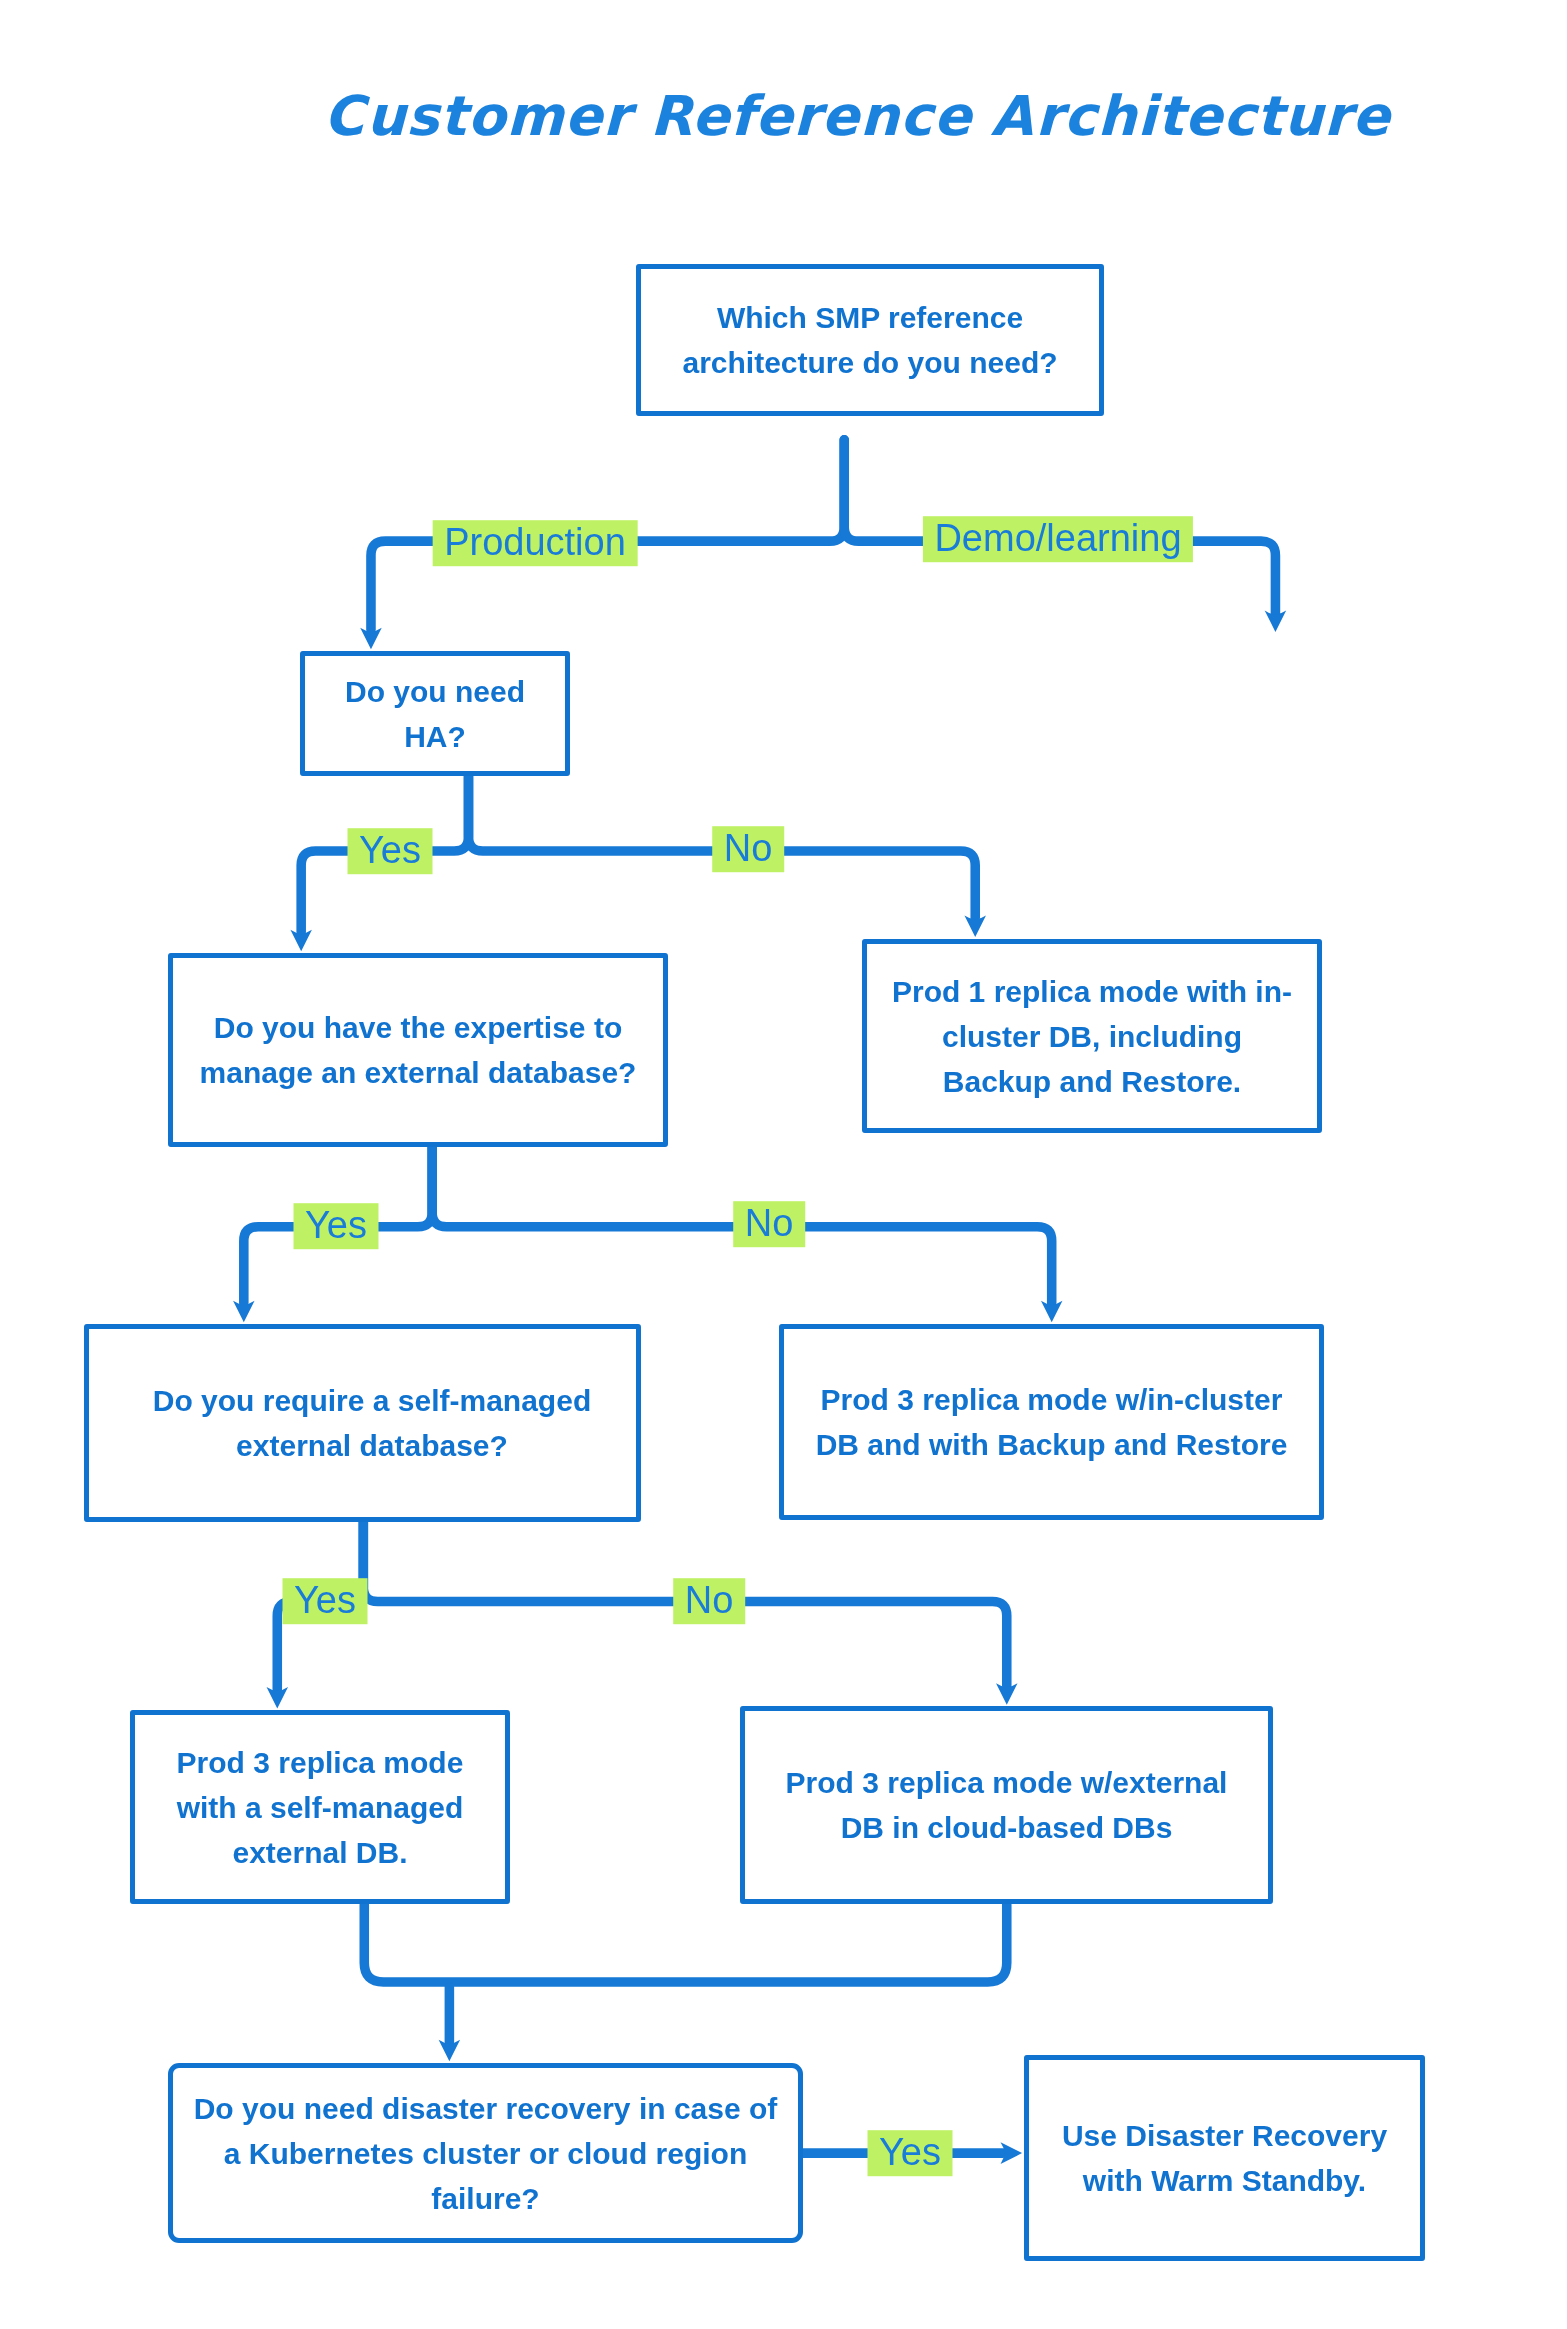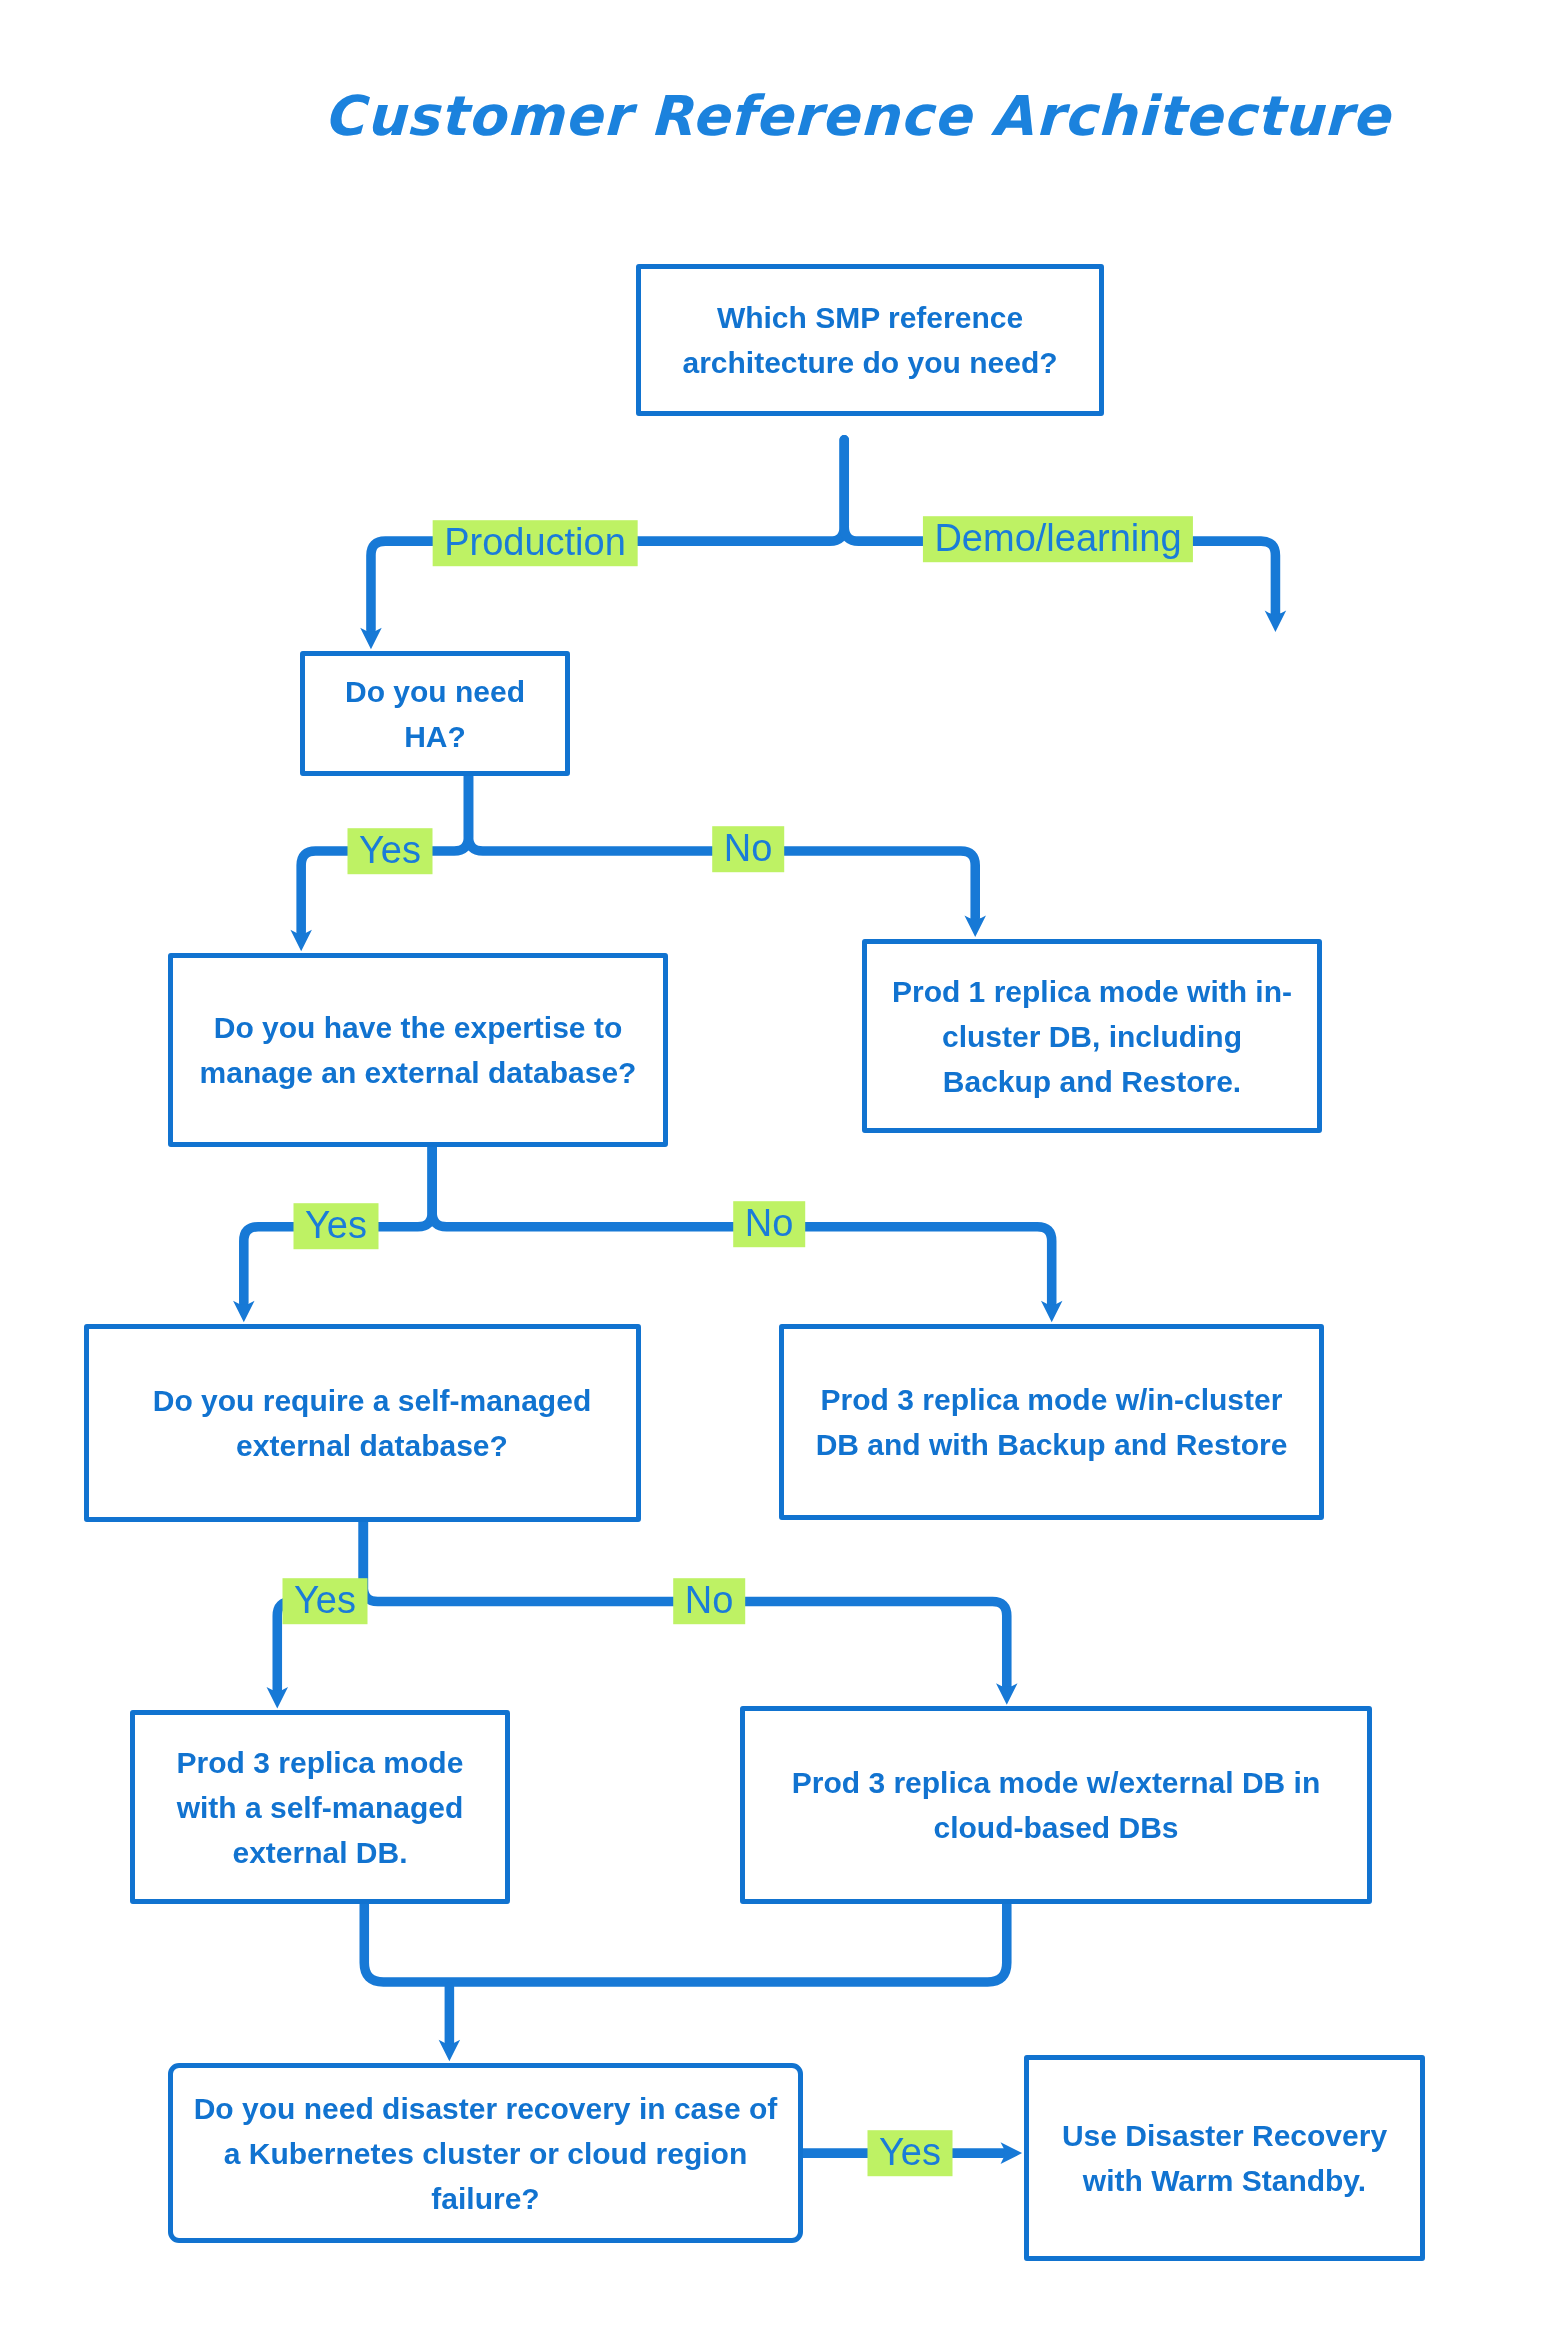--- a/index.html
+++ b/index.html
@@ -74,21 +74,21 @@
   <div class="node" style="left:168px;top:953px;width:500px;height:194px;">Do you have the expertise to manage an external database?</div>
 
   <div class="node" style="left:862px;top:939px;width:460px;height:194px;">Prod 1 replica mode with in-cluster DB, including Backup and Restore.</div>
 
   <div class="node" style="left:84px;top:1324px;width:557px;height:198px;padding-left:36px;">Do you require a self-managed external database?</div>
 
   <div class="node" style="left:779px;top:1324px;width:545px;height:196px;">Prod 3 replica mode w/in-cluster DB and with Backup and Restore</div>
 
   <div class="node" style="left:130px;top:1710px;width:380px;height:194px;">Prod 3 replica mode with a self-managed external DB.</div>
 
-  <div class="node" style="left:740px;top:1706px;width:632px;height:198px;">Prod 3 replica mode w/external DB in cloud-based DBs</div>
+  <div class="node" style="left:740px;top:1706px;width:533px;height:198px;">Prod 3 replica mode w/external DB in cloud-based DBs</div>
 
   <div class="node" style="left:168px;top:2063px;width:635px;height:180px;border-radius:11px;">Do you need disaster recovery in case of a Kubernetes cluster or cloud region failure?</div>
 
   <div class="node" style="left:1024px;top:2055px;width:401px;height:206px;">Use Disaster Recovery with Warm Standby.</div>
 
   <div class="edge-label" style="left:535px;top:543px;">Production</div>
 
   <div class="edge-label" style="left:1058px;top:539px;">Demo/learning</div>
 
   <div class="edge-label" style="left:390px;top:851px;">Yes</div>

